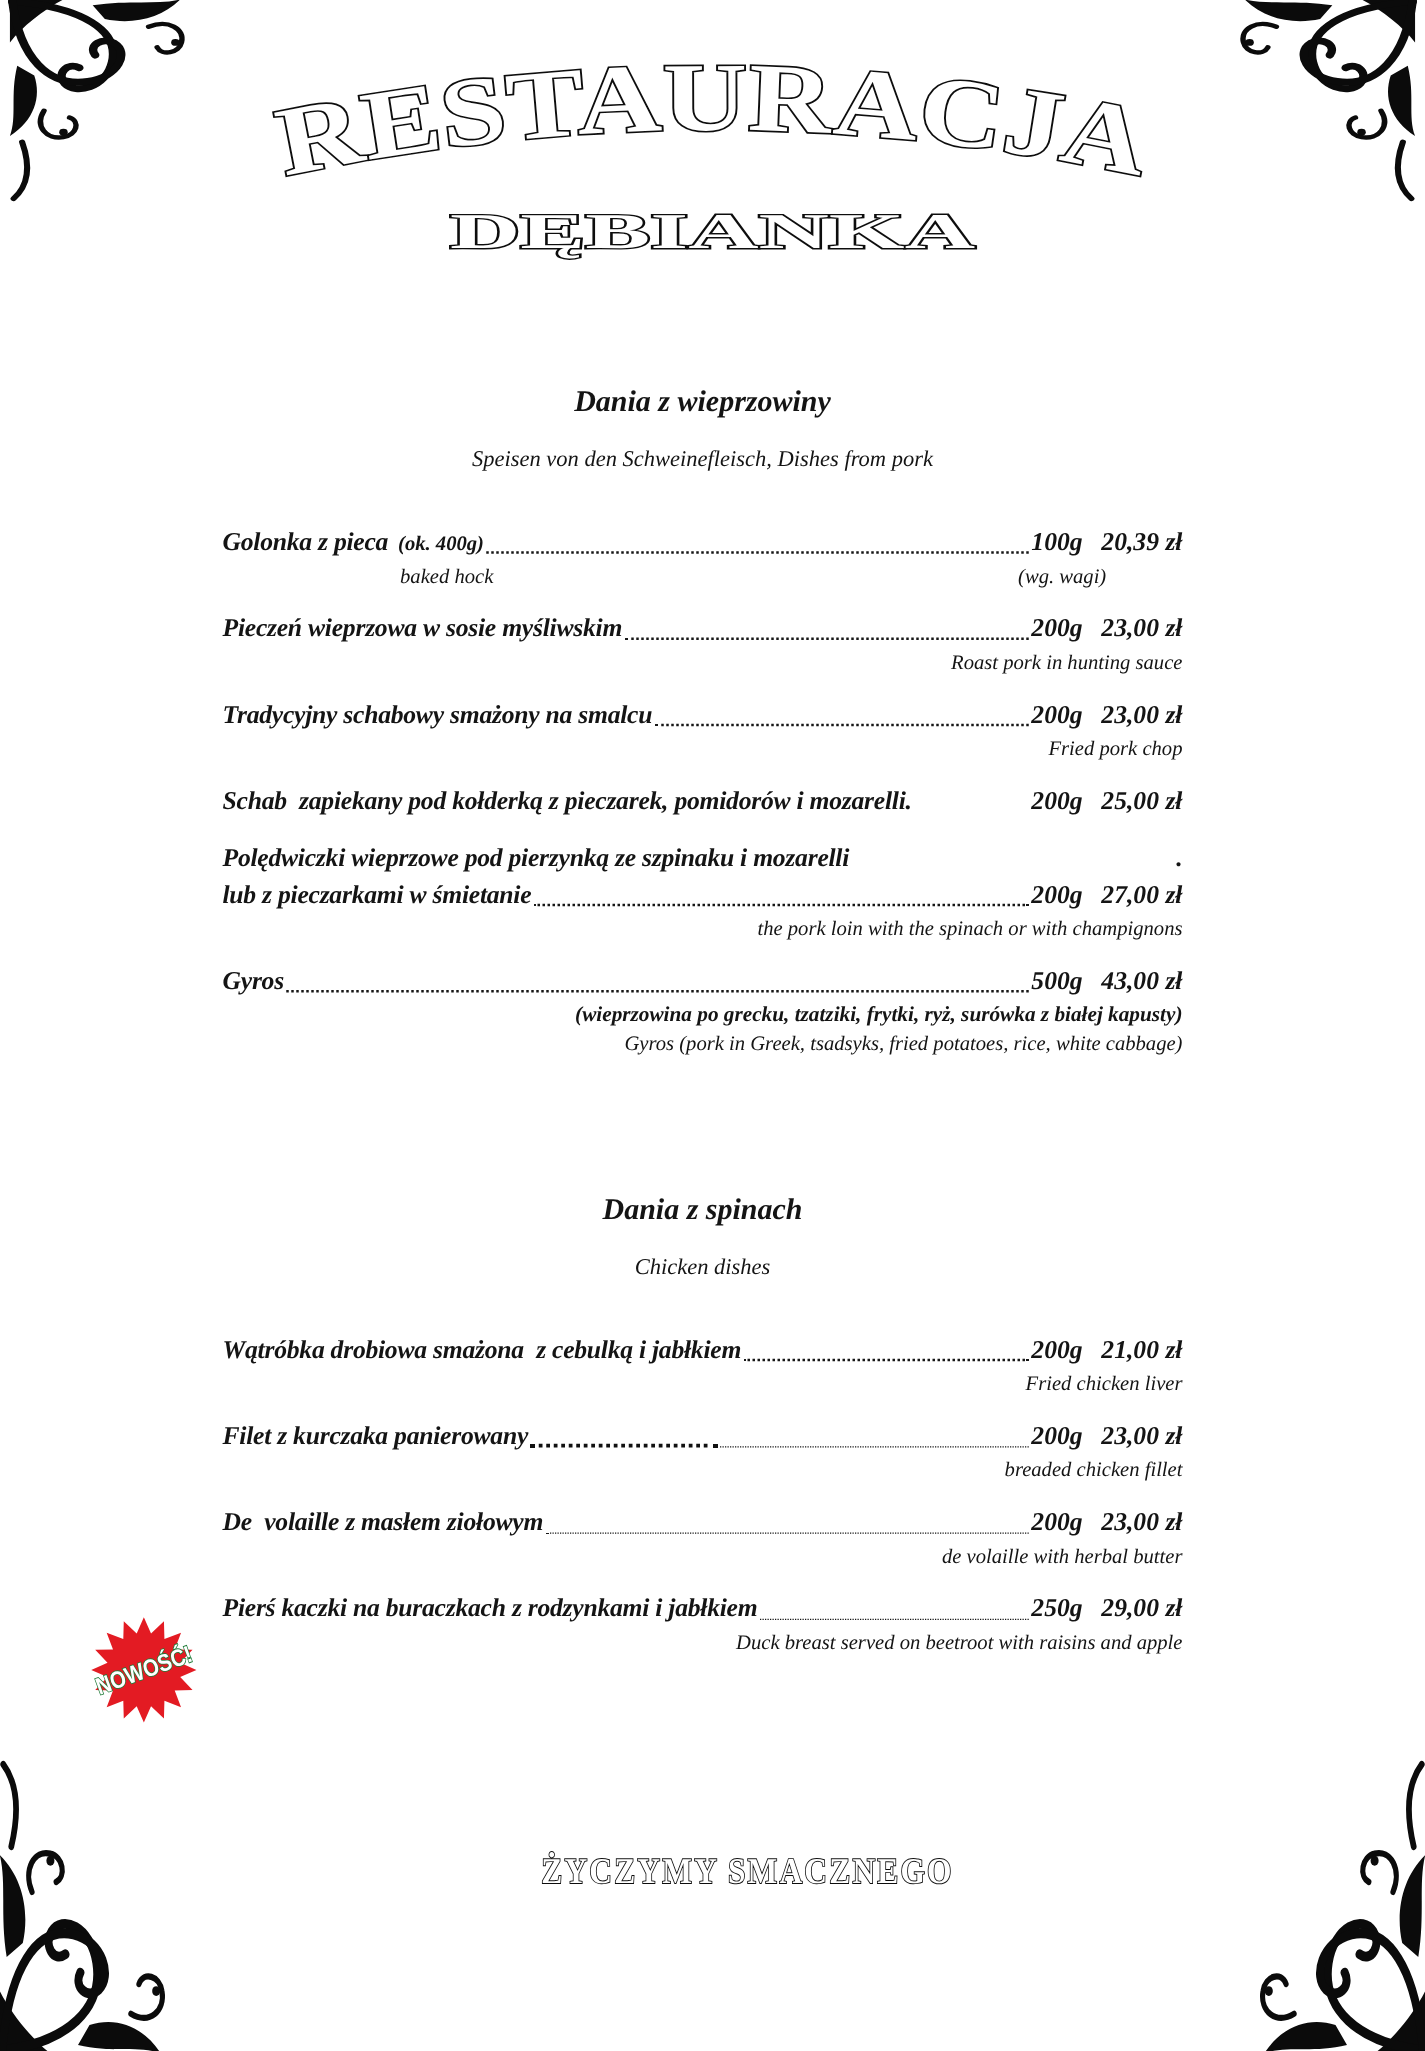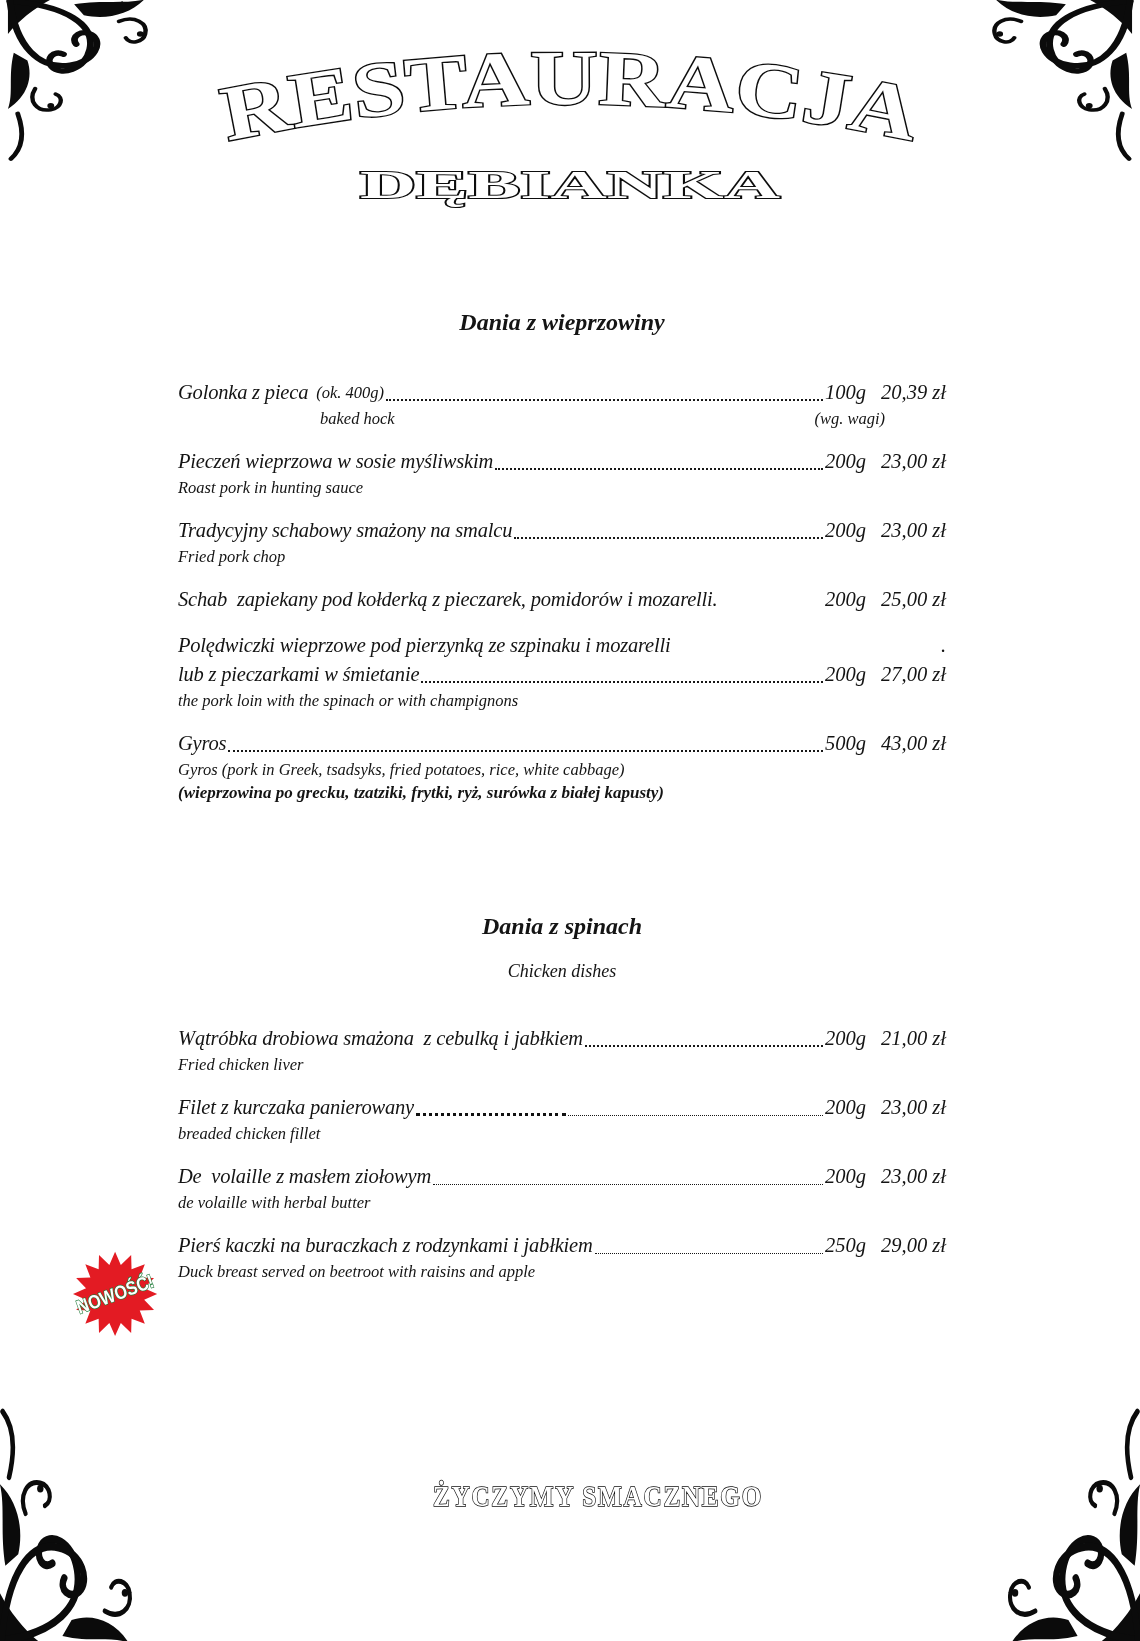--- a/index.html
+++ b/index.html
@@ -35,31 +35,31 @@
     margin:16px;text-align:center;font-weight:bold;font-style:italic;
     font-size:24px;line-height:32px;
   }
   .section-subtitle{
     text-align:center;font-style:italic;font-size:18px;line-height:26px;
   }
   .items{margin-top:40px;}
   .menu-item{margin-bottom:17px;position:relative;}
   .name-row{
     display:flex;align-items:flex-start;flex-wrap:nowrap;
-    font-weight:normal;font-style:italic;font-size:20.5px;line-height:29px;
+    font-weight:bold;font-style:italic;font-size:20.5px;line-height:29px;
   }
   .dish-name{white-space:pre;letter-spacing:-0.2px;}
   .name-small{font-size:16.5px;margin-left:3px;white-space:pre;}
   .leader{flex:1 1 auto;min-width:6px;border-bottom:2.6px dotted #171717;align-self:flex-end;margin:0 2px 6px 2px;}
   .leader.thin{border-bottom-width:1.6px;}
   .leader.invisible{border-bottom:none;}
   .leader-head{flex:0 0 150px;border-bottom:3.2px dotted #111;align-self:flex-end;margin:0 0 6px 2px;}
   .weight{white-space:pre;}
   .price{white-space:pre;margin-left:15px;}
-  .sub{font-style:italic;font-size:16.5px;line-height:22px;text-align:left;margin-top:1px;}
+  .sub{font-style:italic;font-size:16.5px;line-height:22px;text-align:right;margin-top:1px;}
   .sub-bold{font-weight:bold;font-size:17px;}
   .sub-split{display:flex;justify-content:space-between;padding-left:142px;padding-right:61px;text-align:center;}
   
   .badge{position:absolute;left:-114px;top:18px;width:106px;height:88px;}
   .badge svg{display:block;width:100%;height:100%;overflow:visible;}
   .badge-text{
     font-family:"Liberation Sans",sans-serif;font-weight:bold;
     fill:#ffffff;stroke:var(--badge-outline,#1e7b38);stroke-width:1.4;paint-order:stroke;
     font-size:20px;
   }
@@ -120,20 +120,21 @@
     <text class="logo-arc-text">
       <textPath href="#arc" startOffset="50%" text-anchor="middle" textLength="690" lengthAdjust="spacingAndGlyphs">RESTAURACJA</textPath>
     </text>
     <text class="logo-sub-text" x="370" y="162" text-anchor="middle" textLength="420" lengthAdjust="spacingAndGlyphs">DĘBIANKA</text>
   </svg>
 </div>
 
 <main class="menu-main">
     <section class="menu-section">
       <h2 class="section-title">Dania z wieprzowiny</h2>
+      <div class="section-subtitle">Speisen von den Schweinefleisch, Dishes from pork</div>
       <div class="items">
         <div class="menu-item">
           <div class="name-row">
             <span class="dish-name">Golonka z pieca </span>
             <span class="name-small">(ok. 400g)</span>
             <div class="leader"></div>
             <span class="weight">100g</span>
             <span class="price">20,39 zł</span>
           </div>
           <div class="sub sub-split">
@@ -181,22 +182,22 @@
           </div>
           <div class="sub">the pork loin with the spinach or with champignons</div>
         </div>
         <div class="menu-item">
           <div class="name-row">
             <span class="dish-name">Gyros</span>
             <div class="leader"></div>
             <span class="weight">500g</span>
             <span class="price">43,00 zł</span>
           </div>
+          <div class="sub sub-bold">(wieprzowina po grecku, tzatziki, frytki, ryż, surówka z białej kapusty)</div>
           <div class="sub">Gyros (pork in Greek, tsadsyks, fried potatoes, rice, white cabbage)</div>
-          <div class="sub sub-bold">(wieprzowina po grecku, tzatziki, frytki, ryż, surówka z białej kapusty)</div>
         </div>
       </div>
     </section>
     <section class="menu-section">
       <h2 class="section-title">Dania z spinach</h2>
       <div class="section-subtitle">Chicken dishes</div>
       <div class="items">
         <div class="menu-item">
           <div class="name-row">
             <span class="dish-name">Wątróbka drobiowa smażona  z cebulką i jabłkiem</span>

